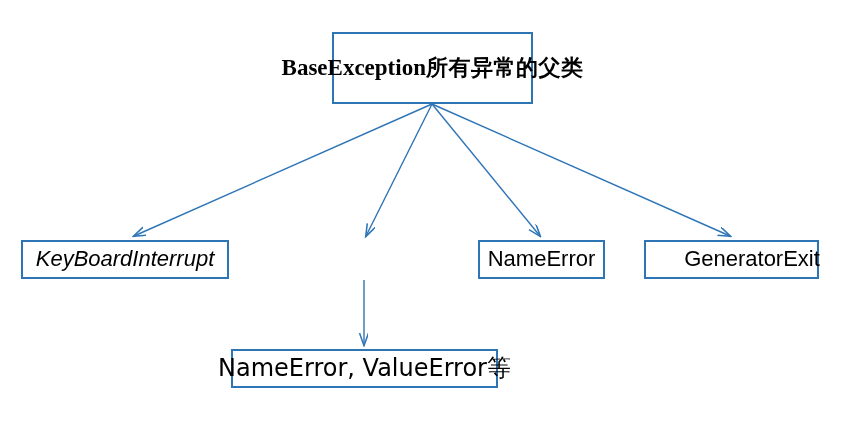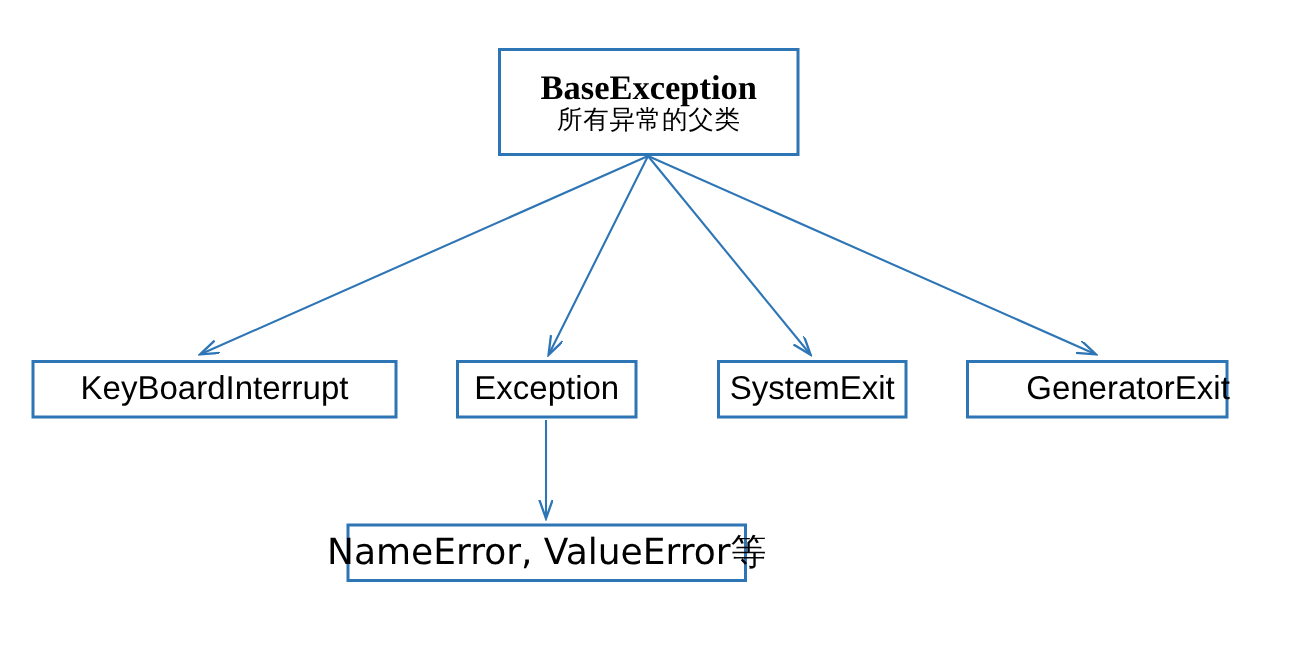--- a/index.html
+++ b/index.html
@@ -22,51 +22,51 @@
     width: 867px;
     height: 439px;
     pointer-events: none;
   }
   .node {
     position: absolute;
     box-sizing: border-box;
     border: 2px solid #2e75b6;
     background: #ffffff;
     display: flex;
-    flex-direction: column;
     align-items: center;
     justify-content: center;
     line-height: 1.12;
     color: #000000;
     white-space: nowrap;
   }
   .node-root {
     left: 332px;
     top: 32px;
     width: 201px;
     height: 72px;
     font-family: "Liberation Serif", serif;
     font-weight: bold;
     font-size: 23px;
   }
   .node-root .line-cn {
     font-family: "DejaVu Sans", "Liberation Sans", sans-serif;
-    font-weight: normal;
-    font-size: 17px;
+    font-weight: bold;
+    font-size: 22px;
     letter-spacing: 0.5px;
   }
   .node-child {
     font-size: 22px;
     font-weight: normal;
   }
   .node-keyboardinterrupt {
     left: 21px;
     top: 240px;
-    width: 244px;
+    width: 208px;
     height: 39px;
+    font-style: italic;
   }
   .node-exception {
     left: 304px;
     top: 240px;
     width: 121px;
     height: 39px;
   }
   .node-systemexit {
     left: 478px;
     top: 240px;
@@ -116,26 +116,23 @@
 
   <div class="node node-root">
     <span class="line-en">BaseException</span>
     <span class="line-cn">所有异常的父类</span>
   </div>
 
   <div class="node node-child node-keyboardinterrupt">
     <span>KeyBoardInterrupt</span>
   </div>
 
-  <div class="node node-child node-exception">
-    <span>Exception</span>
-  </div>
 
   <div class="node node-child node-systemexit">
-    <span>SystemExit</span>
+    <span>NameError</span>
   </div>
 
   <div class="node node-child node-generatorexit">
     <span>GeneratorExit</span>
   </div>
 
   <div class="node node-child node-leaf">
     <span class="cjk">NameError, ValueError等</span>
   </div>
 

